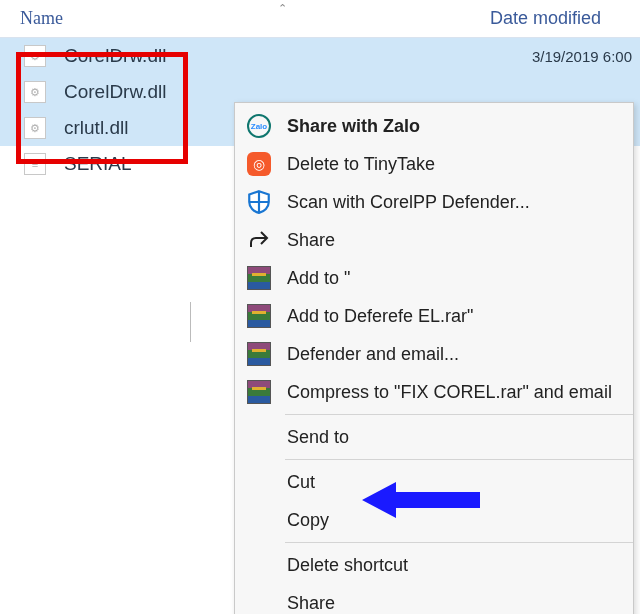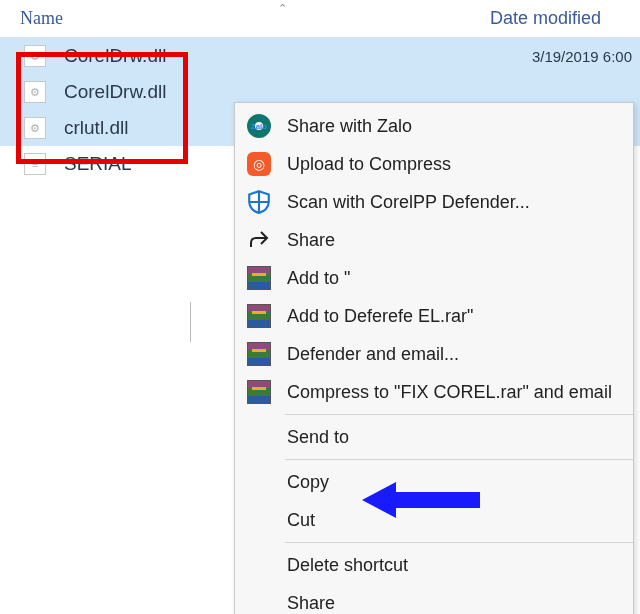--- a/index.html
+++ b/index.html
@@ -15,25 +15,25 @@
     .file-icon { width: 22px; height: 22px; margin-right: 18px; display: inline-flex; align-items: center; justify-content: center; border: 1px solid #c8c8c8; background: #fff; font-size: 11px; color: #b0b0b0; flex-shrink: 0; }
     .file-name { font-size: 19px; color: #2a3a4a; }
     .file-date { margin-left: auto; margin-right: 8px; font-size: 15px; color: #2a3a4a; white-space: nowrap; }
 
     .highlight-box { position: absolute; left: 16px; top: 52px; width: 172px; height: 112px; border: 5px solid #e60000; pointer-events: none; z-index: 5; }
 
     .context-menu { position: absolute; left: 234px; top: 102px; width: 400px; background: #f7f7f7; border: 1px solid #c9c9c9; box-shadow: 2px 2px 6px rgba(0,0,0,0.15); padding: 4px 0; z-index: 10; }
     .menu-item { display: flex; align-items: center; height: 38px; padding-left: 10px; cursor: default; font-size: 18px; color: #222; }
     .menu-icon { width: 28px; height: 28px; margin-right: 14px; display: inline-flex; align-items: center; justify-content: center; flex-shrink: 0; }
     .menu-label { white-space: nowrap; }
-    .menu-label.bold { font-weight: 400; }
+    .menu-label.bold { font-weight: 700; }
     .menu-sep { border-top: 1px solid #d4d4d4; margin: 3px 0 3px 50px; }
     .menu-text-only { padding-left: 52px; }
 
-    .zalo-icon { border: 8px solid #0f766e; border-radius: 50%; width: 24px; height: 24px; color: #2a8cff; font-size: 8px; font-weight: bold; display: flex; align-items: center; justify-content: center; }
+    .zalo-icon { border: 2px solid #0f766e; border-radius: 50%; width: 24px; height: 24px; color: #2a8cff; font-size: 8px; font-weight: bold; display: flex; align-items: center; justify-content: center; }
     .tinytake-icon { background: #f55a2b; border-radius: 6px; width: 24px; height: 24px; color: #fff; font-size: 14px; display:flex; align-items:center; justify-content:center; }
     .defender-icon svg { width: 26px; height: 26px; }
     .share-icon { font-size: 22px; color: #222; }
     .rar-icon { width: 24px; height: 24px; background: linear-gradient(to bottom, #8e4a7a 0 33%, #3a7a3a 33% 66%, #2a5aa0 66% 100%); border: 1px solid #555; display:flex; align-items:center; justify-content:center; }
     .rar-icon::after { content:""; width: 14px; height: 3px; background: #e0b030; position: relative; top: -4px;}
 
     .arrow-annot { position: absolute; left: 362px; top: 478px; z-index: 20; pointer-events: none; }
     .arrow-annot svg { width: 120px; height: 44px; }
 
     .vertical-mark { position: absolute; left: 190px; top: 302px; width: 1px; height: 40px; background: #bbb; }
@@ -76,21 +76,21 @@
     <span class="menu-icon">
         <span class="zalo-icon">Zalo</span>
       </span>
     <span class="menu-label bold">Share with Zalo</span>
   </div>
 
   <div class="menu-item">
     <span class="menu-icon">
         <span class="tinytake-icon">◎</span>
       </span>
-    <span class="menu-label">Upload to Compress</span>
+    <span class="menu-label">Delete to TinyTake</span>
   </div>
 
   <div class="menu-item">
     <span class="menu-icon defender-icon">
       <svg viewBox="0 0 24 24">
           <path d="M12 2 L21 5 V12 C21 17 17 21 12 22 C7 21 3 17 3 12 V5 Z" fill="#fff" stroke="#1976d2" stroke-width="2"></path>
           <path d="M12 2 V22 M3 12 H21" stroke="#1976d2" stroke-width="2"></path>
         </svg>
     </span>
     <span class="menu-label">Scan with CorelPP Defender...</span>
@@ -135,24 +135,24 @@
 
   <div class="menu-sep"></div>
 
   <div class="menu-item menu-text-only">
     <span class="menu-label">Send to</span>
   </div>
 
   <div class="menu-sep"></div>
 
   <div class="menu-item menu-text-only">
-    <span class="menu-label">Copy</span>
+    <span class="menu-label">Cut</span>
   </div>
   <div class="menu-item menu-text-only">
-    <span class="menu-label">Cut</span>
+    <span class="menu-label">Copy</span>
   </div>
 
   <div class="menu-sep"></div>
 
   <div class="menu-item menu-text-only">
     <span class="menu-label">Delete shortcut</span>
   </div>
   <div class="menu-item menu-text-only">
     <span class="menu-label">Share</span>
   </div>

